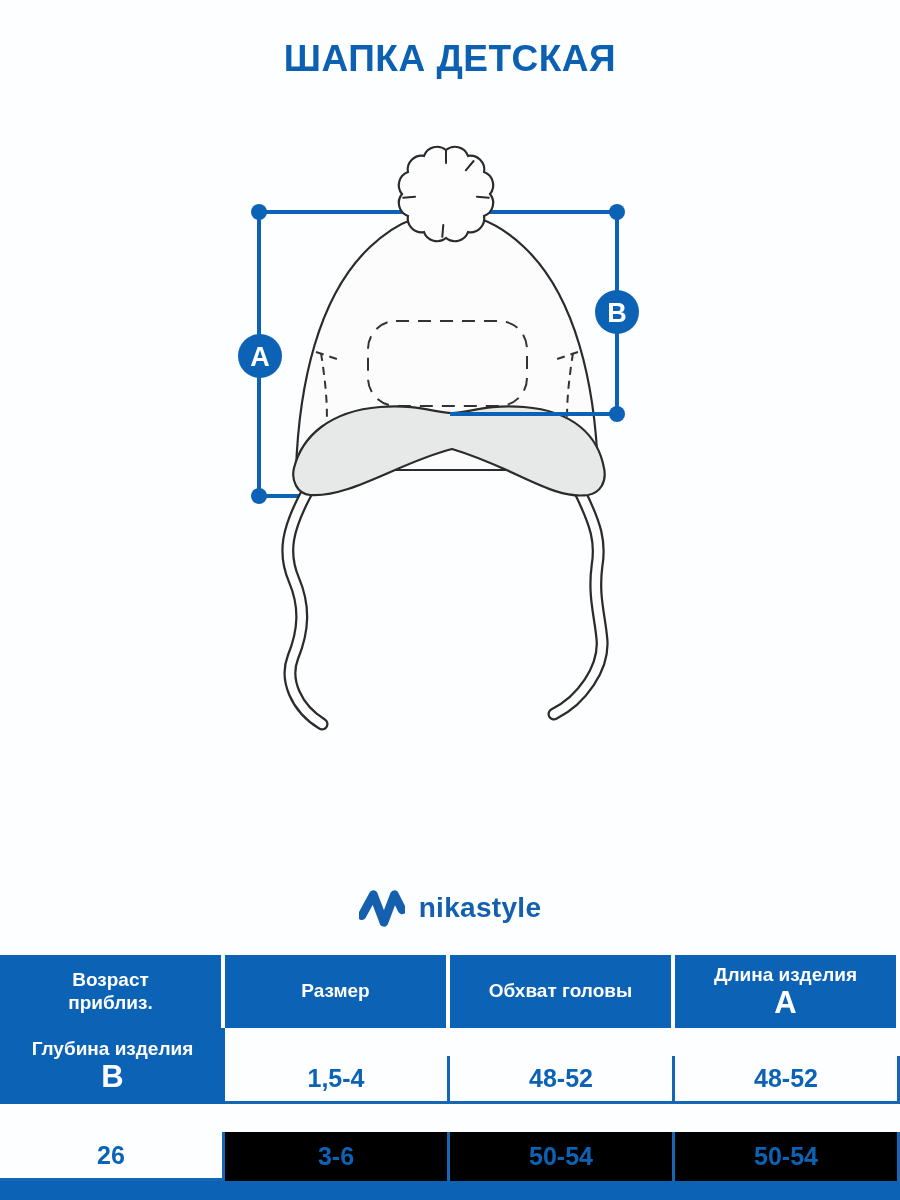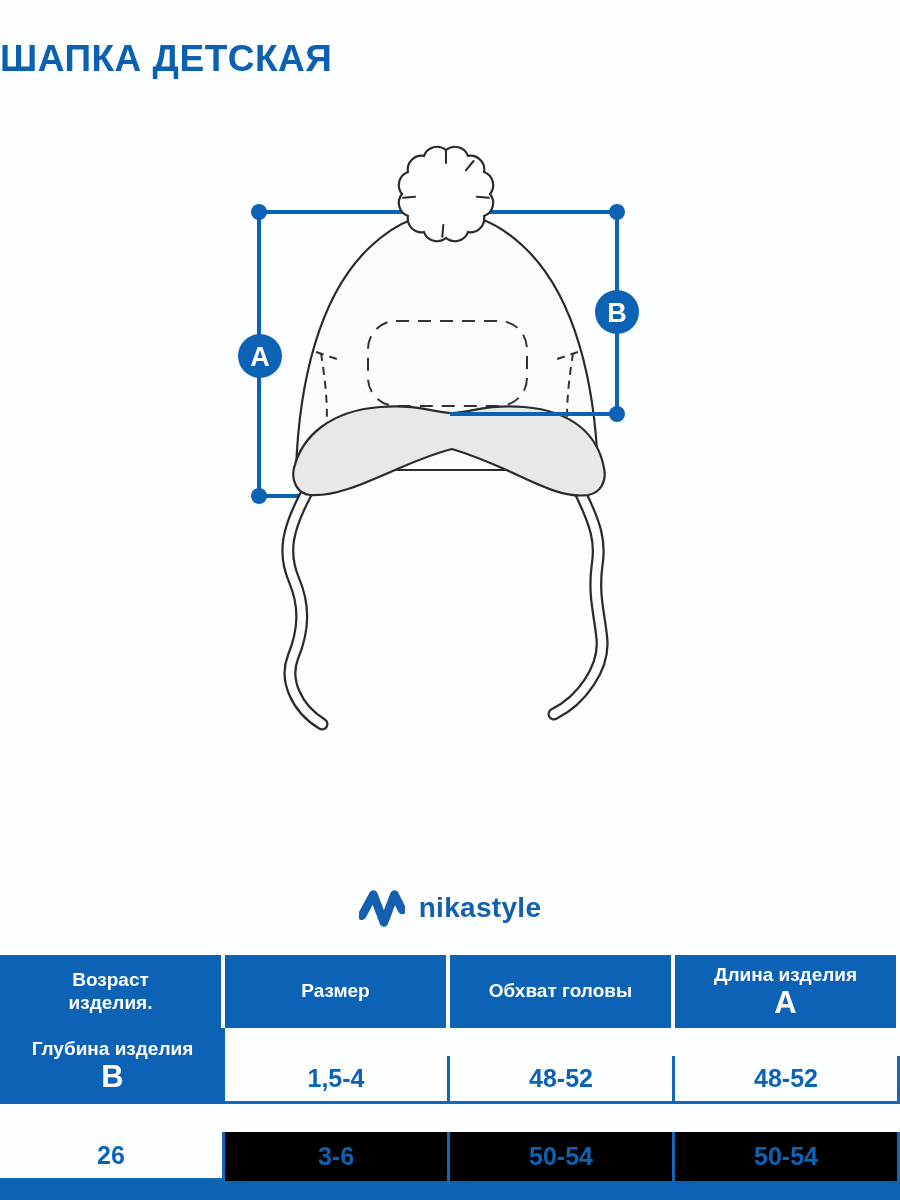--- a/index.html
+++ b/index.html
@@ -8,21 +8,21 @@
     width: 900px;
     height: 1200px;
     background: #fdfeff;
     overflow: hidden;
     font-family: "Liberation Sans", "DejaVu Sans", sans-serif;
   }
   .title {
     position: absolute;
     top: 38px; left: 0;
     width: 100%;
-    text-align: left;
+    text-align: center;
     font-size: 37px;
     font-weight: bold;
     letter-spacing: 0.5px;
     color: #0c60b1;
   }
   .figure-svg { position: absolute; top: 125px; left: 0; }
 
   .logo {
     position: absolute;
     top: 886px; left: 0;
@@ -155,21 +155,21 @@
     <svg width="46" height="44" viewBox="0 0 48 44" fill="none" xmlns="http://www.w3.org/2000/svg">
       <path d="M 3 30 L 15 8 L 26 37 L 37 8 L 45 24" stroke="#1560ae" stroke-width="9" stroke-linecap="round" stroke-linejoin="round" fill="none"></path>
     </svg>
     <span class="logo-text">nikastyle</span>
   </div>
 
   <div class="size-table">
 
     <div class="th">
       <span>Возраст</span>
-      <span>изделия.</span>
+      <span>приблиз.</span>
     </div>
     <div class="th">
       <span>Размер</span>
     </div>
     <div class="th">
       <span>Обхват головы</span>
     </div>
     <div class="th">
       <span>Длина изделия</span>
       <span class="big-letter">A</span>

